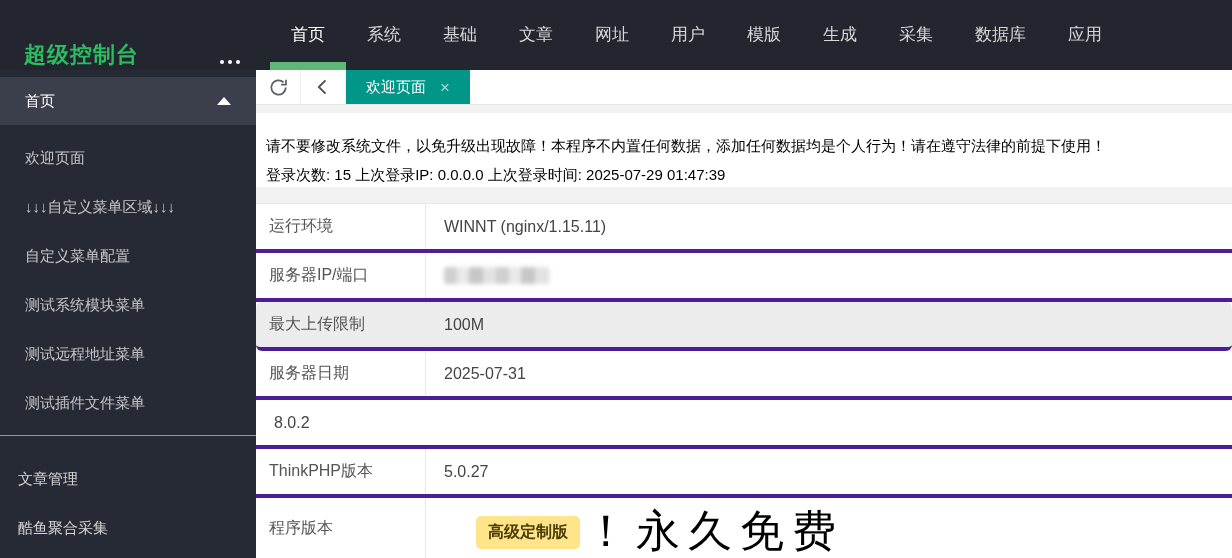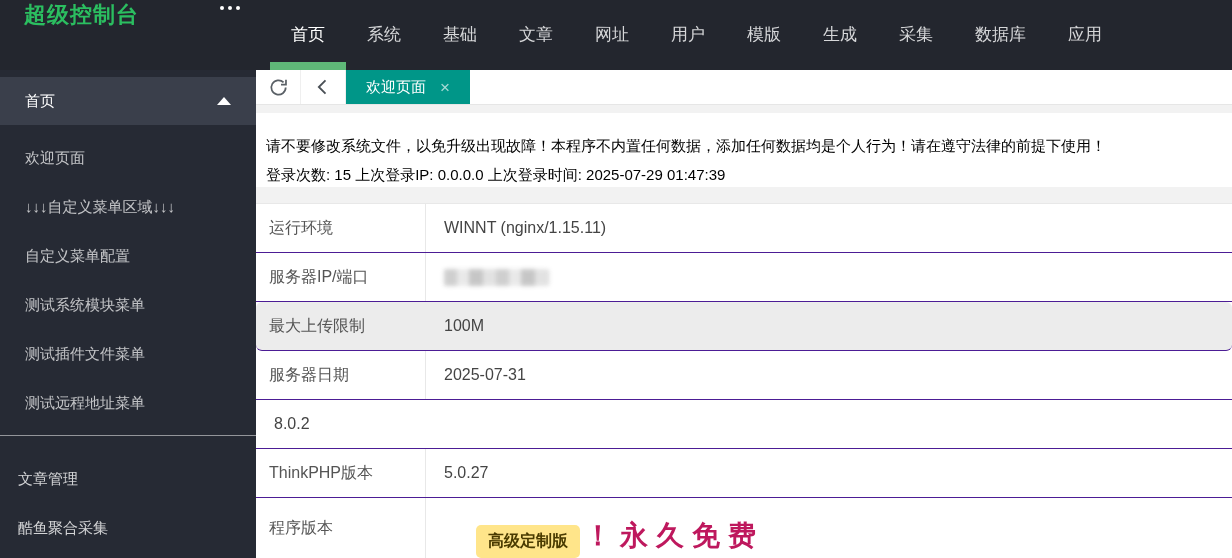--- a/index.html
+++ b/index.html
@@ -4,21 +4,21 @@
 <style>
   * { margin:0; padding:0; box-sizing:border-box; }
   html,body { width:1232px; height:558px; overflow:hidden; }
   body {
     font-family:"Liberation Sans","DejaVu Sans",sans-serif;
     background:#f2f2f2; color:#333;
   }
 
   
   .topbar { height:70px; background:#23262E; display:flex; align-items:stretch; }
-  .logo-area { width:256px; flex:0 0 256px; display:flex; align-items:flex-start; justify-content:space-between; padding:0 12px 0 24px; }
+  .logo-area { width:256px; flex:0 0 256px; display:flex; align-items:flex-end; justify-content:space-between; padding:12px 12px 0 24px; }
   .logo { color:#2BBE60; font-size:22px; font-weight:bold; letter-spacing:1px; }
   .dots { display:flex; gap:4px; align-items:center; cursor:pointer; padding:6px 4px; }
   .dots i { width:4px; height:4px; border-radius:50%; background:#fff; display:block; }
   .topnav { display:flex; align-items:stretch; margin-left:14px; }
   .nav-item { position:relative; padding:0 21px; color:#d6d7d9; font-size:17px; line-height:70px; cursor:pointer; white-space:nowrap; }
   .nav-item.active { color:#ffffff; }
   .nav-item.active::after { content:""; position:absolute; left:0; right:0; bottom:0; height:8px; background:#5FB878; }
 
   
   .layout { display:flex; height:488px; }
@@ -38,32 +38,32 @@
   .main { flex:1; min-width:0; display:flex; flex-direction:column; }
 
   .tabbar { height:52px; background:#fff; border-bottom:1px solid #e6e6e6; display:flex; align-items:stretch; }
   .tab-btn { width:45px; border:none; background:#fff; border-right:1px solid #efefef; display:flex; align-items:center; justify-content:center; cursor:pointer; }
   .tab { background:#009688; color:#fff; display:flex; align-items:center; padding:0 20px; font-size:15px; cursor:pointer; }
   .tab-close { margin-left:14px; font-size:17px; color:rgba(255,255,255,.65); cursor:pointer; line-height:1; }
 
   .notice { background:#fff; margin-top:8px; padding:18px 10px 17px 10px; font-size:15px; line-height:29px; color:#000000; white-space:nowrap; overflow:hidden; }
 
   .info-table { background:#fff; margin-top:16px; border-top:1px solid #e8e8e8; }
-  .trow { display:flex; height:49px; border-bottom:1px solid #4c1d95; background:#fff; }
+  .trow { display:flex; height:49px; border-bottom:4px solid #4c1d95; background:#fff; }
   .trow.gray { background:#ececec;border-radius:6px; }
   .tlabel { width:170px; flex:0 0 170px; border-right:1px solid #e8e8e8; padding-left:13px; display:flex; align-items:center; font-size:16px; color:#555; white-space:nowrap; }
   .trow.gray .tlabel { border-right-color:transparent; }
   .tvalue { flex:1; padding-left:18px; display:flex; align-items:center; font-size:16px; color:#444; white-space:nowrap; }
   .blur-ip { width:105px; height:17px; border-radius:2px; opacity:.85; filter:blur(2px);
     background:repeating-linear-gradient(90deg,#c7c7c7 0 13px,#e6e6e6 13px 25px,#bdbdbd 25px 39px,#dedede 39px 52px); }
 
   .trow.version { height:60px; border-bottom:none;gap:32px; }
-  .trow.version .tvalue { align-items:flex-end; padding-top:5px; }
+  .trow.version .tvalue { align-items:center; padding-top:5px; }
   .ver-badge { background:#FFE58A; color:#4a3b00; font-weight:bold; font-size:16px; padding:6px 12px; border-radius:5px; margin-top:3px; white-space:nowrap; }
-  .ver-big { font-size:28px; font-weight:700; color:#be185d; letter-spacing:8px; line-height:44px; margin-left:4px; white-space:nowrap; }
+  .ver-big { font-size:44px; font-weight:400; color:#000000; letter-spacing:8px; line-height:44px; margin-left:4px; white-space:nowrap; }
 
   svg { display:block; }
 </style>
 </head>
 <body>
 
 <header class="topbar">
   <div class="logo-area">
     <span class="logo">超级控制台</span>
     <span class="dots">
@@ -91,22 +91,22 @@
   <aside class="sidebar">
     <div class="side-group">
       <span>首页</span>
       <span class="tri-up"></span>
     </div>
     <div class="side-items">
       <div class="side-item">欢迎页面</div>
       <div class="side-item">↓↓↓自定义菜单区域↓↓↓</div>
       <div class="side-item">自定义菜单配置</div>
       <div class="side-item">测试系统模块菜单</div>
+      <div class="side-item">测试远程地址菜单</div>
       <div class="side-item">测试插件文件菜单</div>
-      <div class="side-item">测试远程地址菜单</div>
     </div>
     <div class="side-sep"></div>
     <div class="side-sections">
       <div class="side-section">文章管理</div>
       <div class="side-section">酷鱼聚合采集</div>
     </div>
   </aside>
 
   <main class="main">
     <div class="tabbar">

